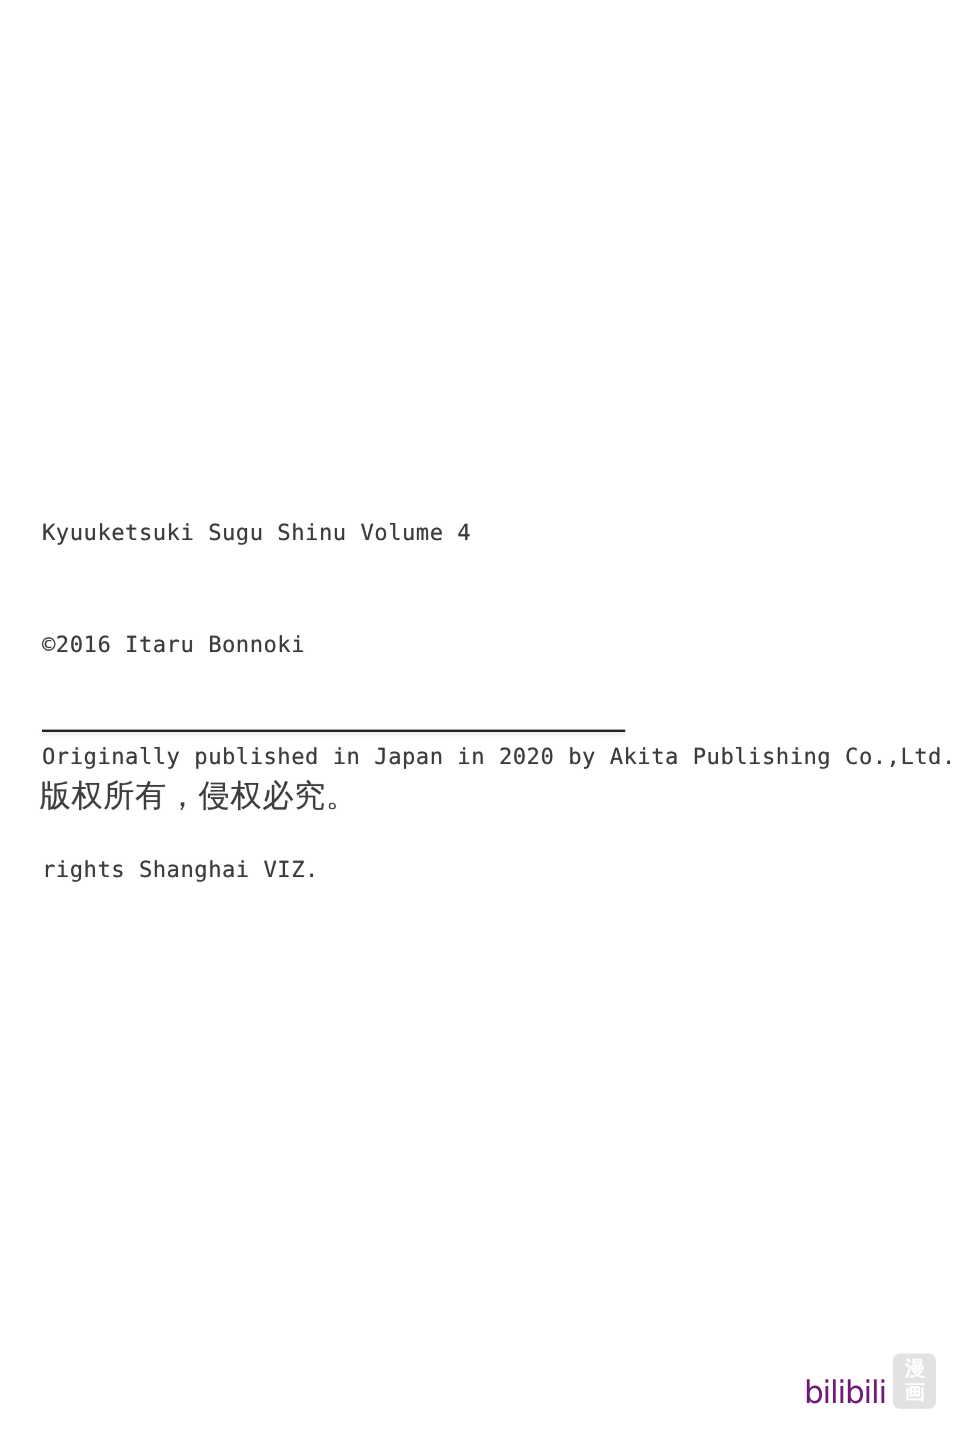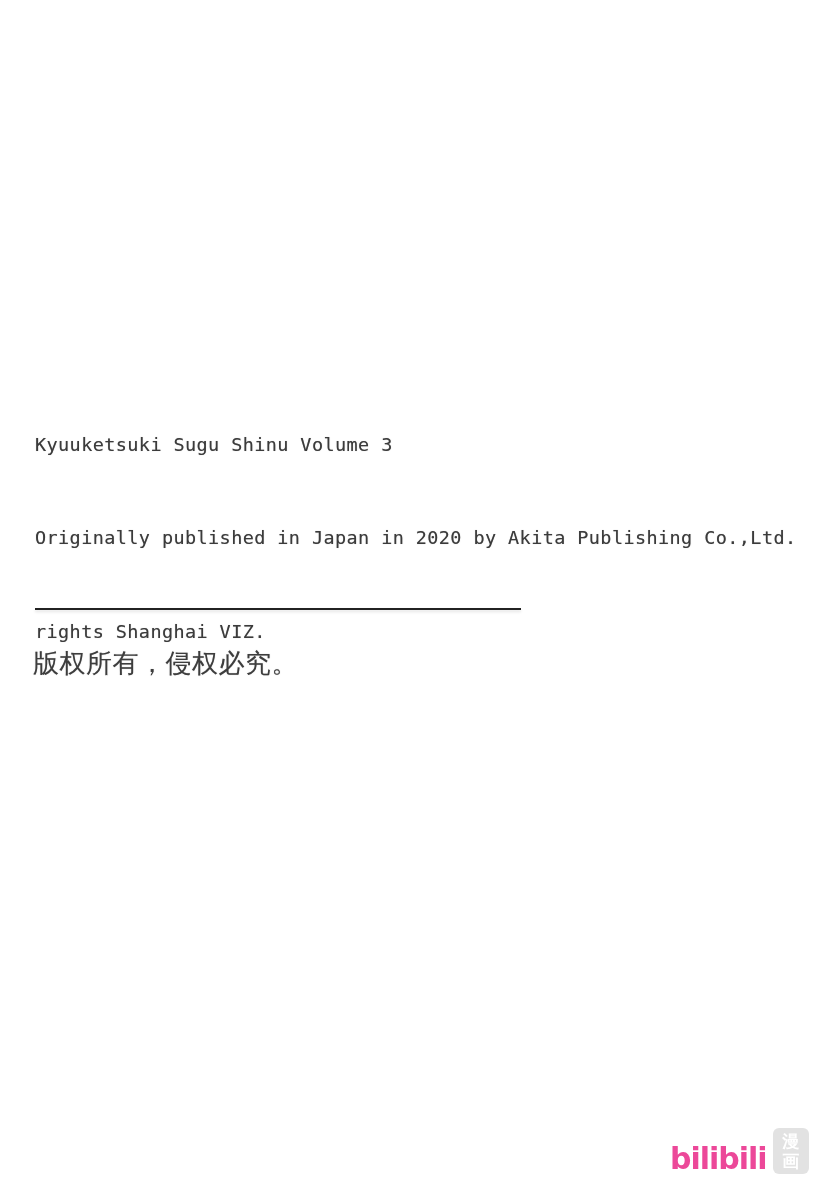--- a/index.html
+++ b/index.html
@@ -48,25 +48,25 @@
     left: 670px;
     top: 1128px;
     display: flex;
     align-items: flex-end;
     gap: 6px;
     color: #e2e2e2;
     user-select: none;
   }
   .watermark-word {
     font-family: "DejaVu Sans", "Liberation Sans", sans-serif;
-    font-weight: bold;
-    font-size: 30px;
+    font-weight: normal;
+    font-size: 26px;
     line-height: 1;
     letter-spacing: -1px;
-    color: #ec4899;
+    color: #701a75;
   }
   .watermark-badge {
     width: 36px;
     height: 46px;
     background: #e2e2e2;
     border-radius: 6px;
     display: flex;
     flex-direction: column;
     align-items: center;
     justify-content: center;
@@ -79,21 +79,22 @@
     color: #ffffff;
     font-weight: bold;
   }
 </style>
 </head>
 <body>
 
 <div class="page">
 
   <div class="copyright-block">
-    <div>Kyuuketsuki Sugu Shinu Volume 3</div>
+    <div>Kyuuketsuki Sugu Shinu Volume 4</div>
+    <div>©2016 Itaru Bonnoki</div>
     <div>Originally published in Japan in 2020 by Akita Publishing Co.,Ltd.</div>
     <div>rights Shanghai VIZ.</div>
   </div>
 
   <div class="divider-rule"></div>
 
   <div class="rights-notice">版权所有，侵权必究。</div>
 
   <div class="watermark">
     <span class="watermark-word">bilibili</span>

